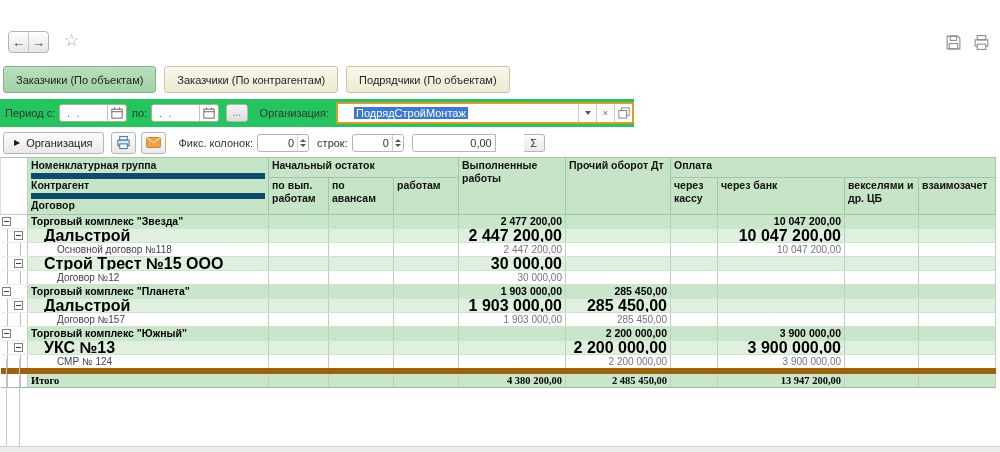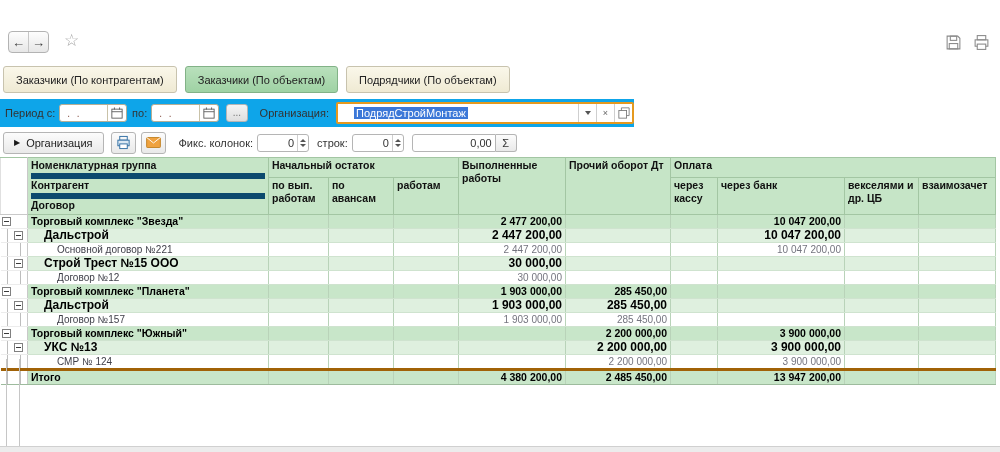--- a/index.html
+++ b/index.html
@@ -18,21 +18,21 @@
   .topicons{position:absolute;right:10px;top:8px;display:flex;gap:11px;}
   .topicons svg{display:block;}
 
   
   .tabsrow{position:absolute;top:66px;left:3px;display:flex;gap:8px;}
   .tab{height:25px;padding:0 12px;display:flex;align-items:center;font-size:11px;color:#222;
        background:linear-gradient(#faf7ea,#efead3);border:1px solid #c8c3ae;border-radius:3px;white-space:nowrap;}
   .tab.active{background:linear-gradient(#b9e0bc,#9fd2a4);border-color:#82b287;}
 
   
-  .filterrow{position:absolute;top:99px;left:0;width:634px;height:28px;background:#0ea5e9;
+  .filterrow{position:absolute;top:99px;left:0;width:634px;height:28px;background:#22c55e;
              display:flex;align-items:center;font-size:11px;color:#333;}
   .flabel{margin:0 4px 0 5px;white-space:nowrap;}
   .fld{background:#fff;border:1px solid #b5ae95;border-radius:3px;height:18px;display:flex;align-items:center;box-sizing:border-box;}
   .datefld{width:80px;}
   .dateval{flex:1;padding-left:7px;color:#8a564a;font-size:10px;letter-spacing:2px;}
   .calbtn{width:18px;height:100%;border-left:1px solid #c9c2a8;display:flex;align-items:center;justify-content:center;}
   .morebtn{width:25px;height:18px;box-sizing:border-box;background:linear-gradient(#f4f4f4,#dedede);
            border:1px solid #b5b5b5;border-radius:3px;color:#777;font-size:10px;text-align:center;line-height:15px;margin:0 7px;}
   .orgfld{display:flex;align-items:stretch;height:22px;background:#fff;border:2px solid #e5991f;
           border-radius:2px;margin-left:3px;box-sizing:border-box;}
@@ -47,47 +47,47 @@
        display:flex;align-items:center;box-sizing:border-box;}
   .genbtn{padding:0 10px;gap:6px;margin-right:7px;font-size:11px;color:#222;}
   .play{font-size:8px;color:#1a1a1a;}
   .iconbtn{width:25px;justify-content:center;margin-right:5px;}
   .tlabel{margin:0 4px 0 8px;white-space:nowrap;}
   .spin{display:flex;align-items:stretch;background:#fff;border:1px solid #b5b5b5;border-radius:3px;height:18px;box-sizing:border-box;}
   .spinval{width:36px;text-align:right;padding-right:3px;line-height:16px;}
   .spinarrows{width:10px;border-left:1px solid #cfcfcf;display:flex;flex-direction:column;align-items:center;justify-content:center;gap:2px;}
   .tri-up{width:0;height:0;border-left:3px solid transparent;border-right:3px solid transparent;border-bottom:3px solid #555;}
   .tri-down{width:0;height:0;border-left:3px solid transparent;border-right:3px solid transparent;border-top:3px solid #555;}
-  .sumwrap{display:flex;align-items:stretch;margin-left:8px;height:18px;}
+  .sumwrap{display:flex;align-items:stretch;margin-left:8px;height:18px;gap:28px;}
   .sumfld{width:84px;background:#fff;border:1px solid #b5b5b5;border-radius:3px 0 0 3px;text-align:right;
           padding-right:3px;line-height:16px;box-sizing:border-box;}
   .sigbtn{width:21px;background:linear-gradient(#fcfcfc,#e9e9e9);border:1px solid #b5b5b5;border-left:none;
           border-radius:0 3px 3px 0;display:flex;align-items:center;justify-content:center;font-size:11px;color:#333;box-sizing:border-box;}
 
   
   .grid{position:absolute;top:157px;left:0;}
   table{border-collapse:collapse;table-layout:fixed;width:995px;font-size:10.5px;}
   th,td{padding:0;overflow:hidden;}
   thead th{background:#c6e5c7;border:1px solid #a3c6a3;font-weight:bold;font-size:10.5px;text-align:left;
            vertical-align:top;padding:1px 3px;line-height:13px;color:#101010;white-space:normal;}
   th.svcH{background:#fff;border-color:#c9c9c9;border-top-color:#a3c6a3;border-left-color:#e0e0e0;}
   .nameH div{border-bottom:6px solid #0c4a6e;height:14px;line-height:13px;}
   .nameH div.last{border-bottom:none;}
   tbody td{height:13px;line-height:13px;border-right:1px solid #b9d3b9;border-bottom:1px solid #cfe3cf;
            white-space:nowrap;}
   td.svc{position:relative;background:#fff;border-right:1px solid #c9c9c9;border-bottom-color:#ececec;}
   tr.lvl1 td.c,tr.total td.c{background:#c8e6c9;font-weight:bold;color:#000;}
-  tr.lvl2 td.c{background:#dff0df;font-weight:bold;color:#000;font-size:12px;}
+  tr.lvl2 td.c{background:#dff0df;font-weight:bold;color:#000;font-size:16px;}
   tr.lvl3 td.c{background:#fff;color:#74747f;font-weight:normal;font-size:10px;}
   tr.lvl3 td.name{color:#3e3e48;}
   td.name{padding-left:3px;text-align:left;}
   tr.lvl2 td.name{padding-left:16px;}
   tr.lvl3 td.name{padding-left:29px;}
   td.num{text-align:right;padding-right:3px;}
-  tr.total td{border-top:3px solid #a16207;}
+  tr.total td{border-top:6px solid #a16207;font-family:Liberation Serif, serif;}
   tbody tr:last-child td{border-bottom:1px solid #9dbb9d;}
   
   tr.lvl2 td.svc::before,tr.lvl3 td.svc::before,tr.total td.svc::before{
     content:"";position:absolute;left:6px;top:0;bottom:0;width:1px;background:#bdbdbd;}
   tr.lvl3 td.svc::after,tr.total td.svc::after{
     content:"";position:absolute;left:19px;top:0;bottom:0;width:1px;background:#bdbdbd;}
   .exp{position:absolute;top:2px;width:9px;height:9px;background:#fff;border:1px solid #808080;z-index:2;box-sizing:border-box;}
   .exp::after{content:"";position:absolute;left:1px;top:3px;width:5px;height:1px;background:#3a3a3a;}
   .e1{left:1px;} .e2{left:13px;}
 
@@ -123,22 +123,22 @@
         <svg width="17" height="17" viewBox="0 0 16 16">
           <rect x="4" y="1.5" width="8" height="4" fill="none" stroke="#8a8a8a"></rect>
           <rect x="2" y="5.5" width="12" height="6" fill="none" stroke="#8a8a8a"></rect>
           <rect x="4" y="9.5" width="8" height="5" fill="#fff" stroke="#8a8a8a"></rect>
         </svg>
       </span>
     </div>
   </div>
 
   <div class="tabsrow">
+    <div class="tab active">Заказчики (По объектам)</div>
     <div class="tab">Заказчики (По контрагентам)</div>
-    <div class="tab active">Заказчики (По объектам)</div>
     <div class="tab">Подрядчики (По объектам)</div>
   </div>
 
   <div class="filterrow">
     <span class="flabel">Период с:</span>
     <div class="fld datefld">
       <span class="dateval">. .</span>
       <span class="calbtn">
         <svg width="12" height="12" viewBox="0 0 14 14">
           <rect x="1" y="2.5" width="12" height="10.5" fill="none" stroke="#555"></rect>
@@ -287,21 +287,21 @@
           <td class="c num"></td>
           <td class="c num">2 447 200,00</td>
           <td class="c num"></td>
           <td class="c num"></td>
           <td class="c num">10 047 200,00</td>
           <td class="c num"></td>
           <td class="c num"></td>
         </tr>
         <tr class="lvl3">
           <td class="svc"></td>
-          <td class="c name">Основной договор №221</td>
+          <td class="c name">Основной договор №118</td>
           <td class="c num"></td>
           <td class="c num"></td>
           <td class="c num"></td>
           <td class="c num">2 447 200,00</td>
           <td class="c num"></td>
           <td class="c num"></td>
           <td class="c num">10 047 200,00</td>
           <td class="c num"></td>
           <td class="c num"></td>
         </tr>

